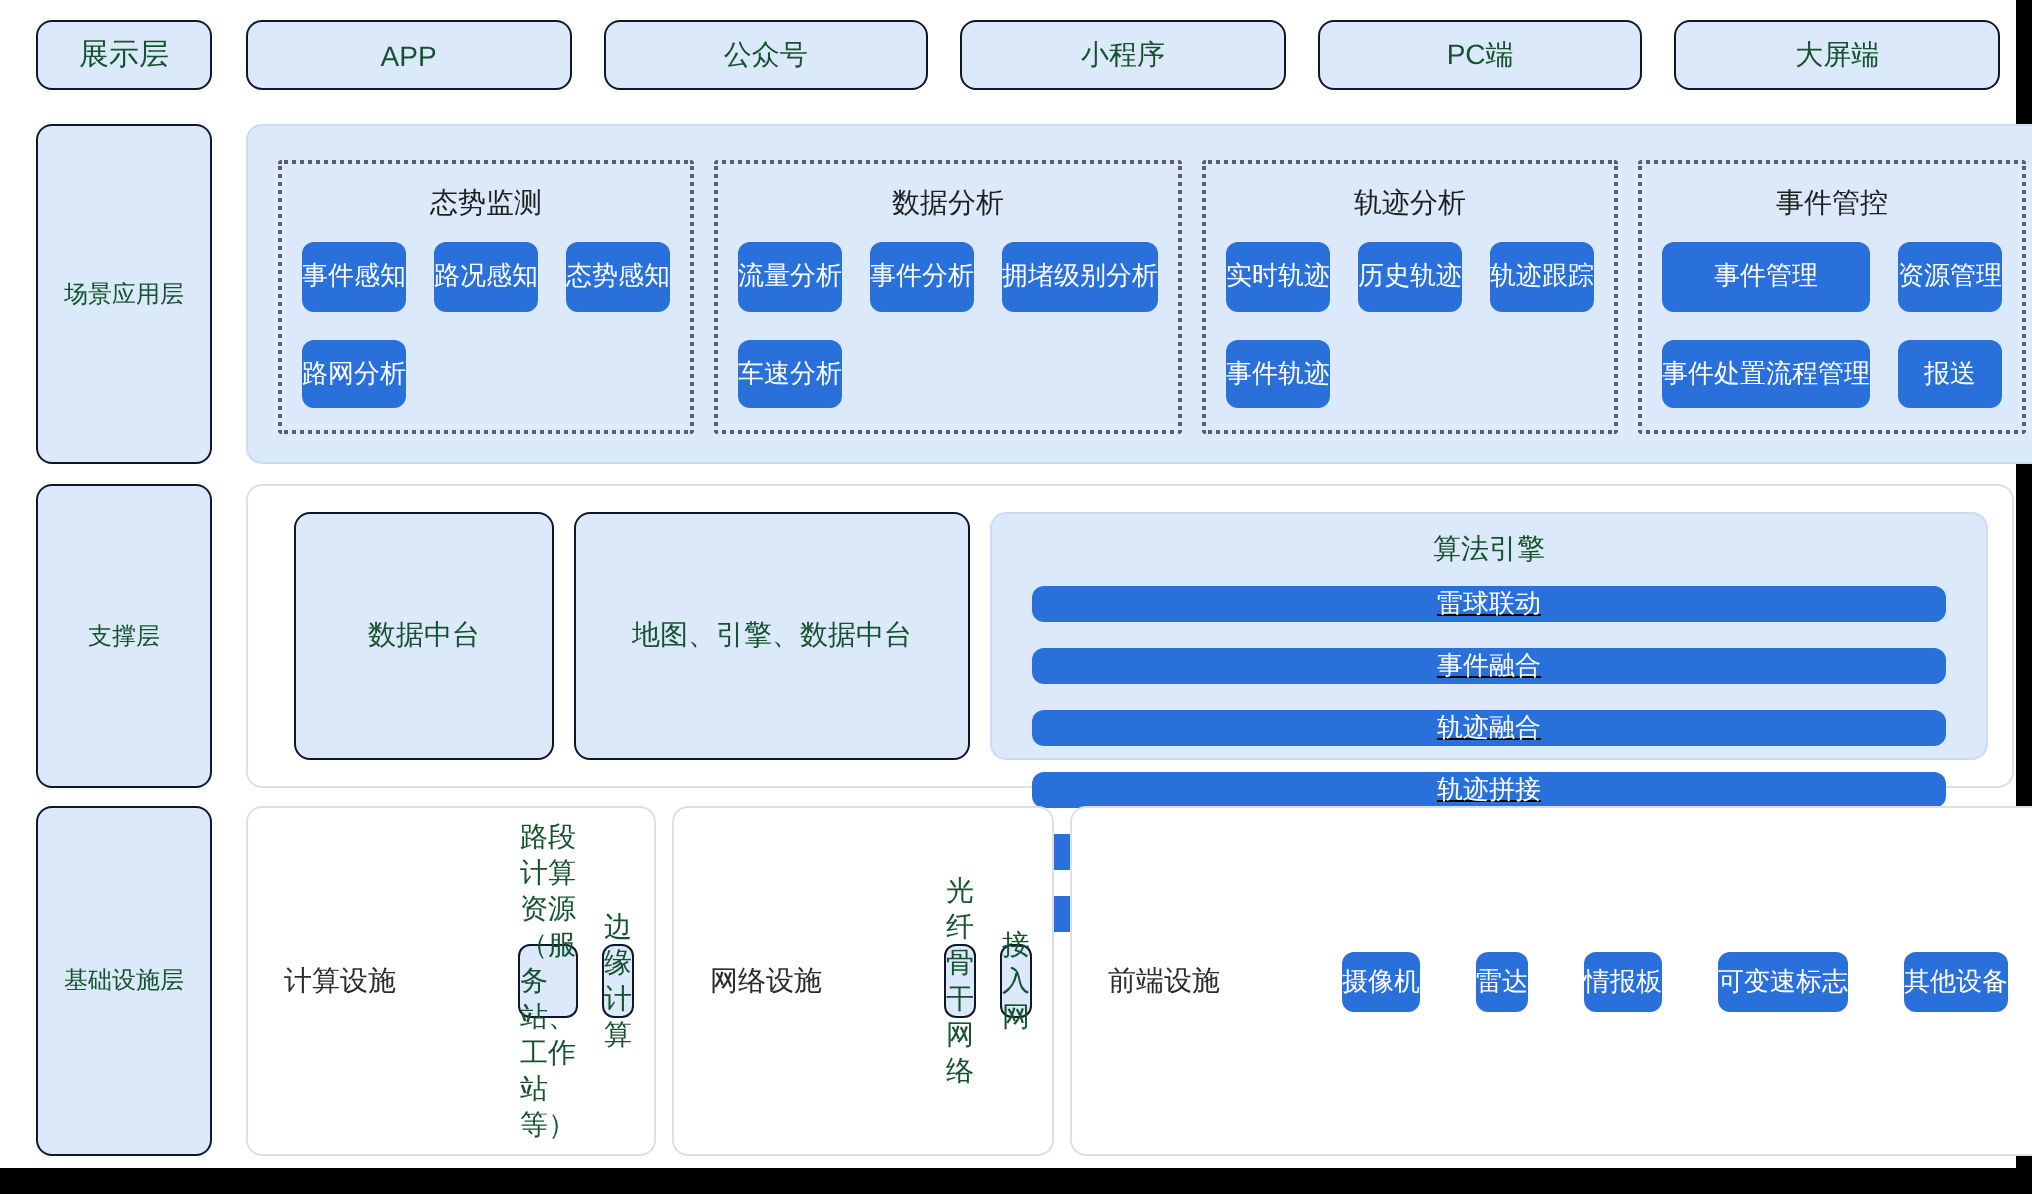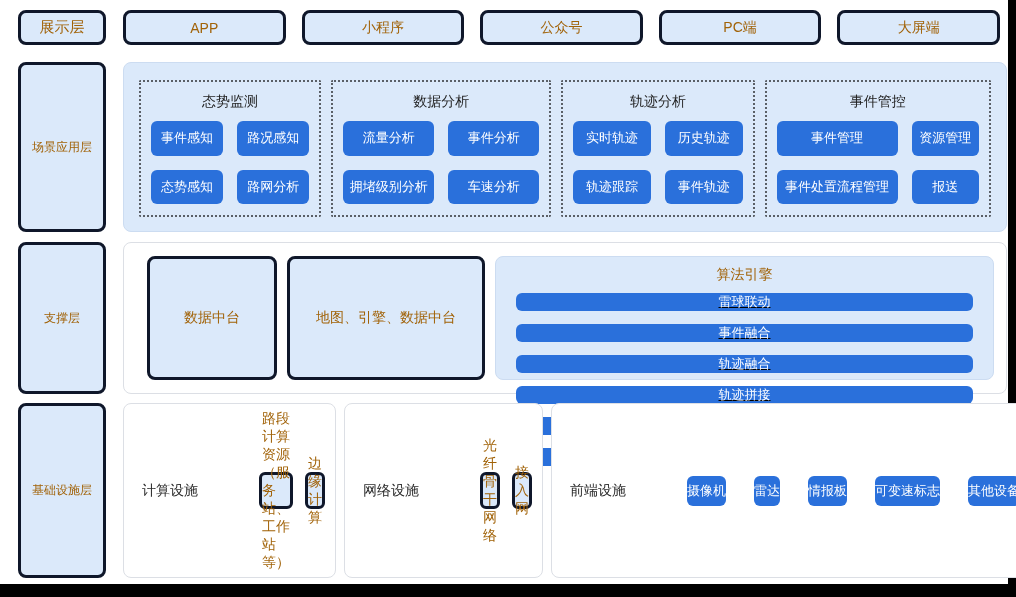--- a/index.html
+++ b/index.html
@@ -10,23 +10,23 @@
   }
   .frame{position:relative;width:1016px;height:597px;background:#000;}
   .content{
     position:absolute;top:0;left:0;width:1008px;height:584px;
     background:#fff;box-sizing:border-box;
     padding:10px 0 0 18px;
     display:flex;flex-direction:column;
   }
   
   .lightbox{
-    background:#dbe9fa;border:3px solid #0f172a;border-radius:8px;
+    background:#dbe9fa;border:1px solid #0f172a;border-radius:8px;
     display:flex;align-items:center;justify-content:center;
-    color:#a16207;box-sizing:border-box;
+    color:#14532d;box-sizing:border-box;
   }
   .btn{
     background:#2a70db;color:#fff;border-radius:6px;
     display:flex;align-items:center;justify-content:center;
     font-size:13px;box-sizing:border-box;white-space:nowrap;
   }
   .row{display:flex;gap:17px;margin-right:1px;}
 
   
   .top-row{height:35px;margin-bottom:17px;}
@@ -43,36 +43,36 @@
   }
   .dotted-group{
     border:2px dotted #5a5f66;border-radius:2px;box-sizing:border-box;
     padding:7px 10px 11px;display:flex;flex-direction:column;
   }
   .g1{flex:1;} .g2{flex:1.07;} .g3{flex:1.24;} .g4{flex:1.28;}
   .group-title{
     text-align:center;font-size:14px;color:#1f1f1f;
     margin:4px 0 10px;flex:0 0 auto;
   }
-  .group-grid{flex:1;display:grid;grid-template-columns:1fr 1fr;gap:14px 14px;}
+  .group-grid{flex:1;display:grid;grid-template-columns:1fr 1fr 1fr;gap:14px 14px;}
   .g4 .group-grid{grid-template-columns:1.8fr 1fr;}
 
   
   .support-row{height:152px;margin-bottom:9px;}
   .support-body{
     flex:1;background:#fff;border:1px solid #dcdfe5;border-radius:8px;
     box-sizing:border-box;padding:13px 12px 13px 23px;display:flex;gap:10px;
   }
   .support-box1{flex:0 0 130px;font-size:14px;}
   .support-box2{flex:0 0 198px;font-size:14px;}
   .algo-box{
     flex:1;background:#dbe9fa;border:1px solid #ccdcf1;border-radius:8px;
     box-sizing:border-box;padding:6px 20px 13px;display:flex;flex-direction:column;
   }
-  .algo-title{text-align:center;font-size:14px;color:#a16207;margin:3px 0 9px;}
+  .algo-title{text-align:center;font-size:14px;color:#14532d;margin:3px 0 9px;}
   .algo-grid{flex:1;display:grid;grid-template-columns:1fr;gap:13px 15px;text-decoration:underline;}
 
   
   .infra-row{height:175px;}
   .infra-body{flex:1;display:flex;flex-direction:row;gap:8px;}
   .infra-panel{
     background:#fff;border:1px solid #dcdfe5;border-radius:8px;
     box-sizing:border-box;flex:1;display:flex;align-items:center;
     padding:0 10px 0 18px;
   }
@@ -86,22 +86,22 @@
 </head>
 <body>
 
 <div class="frame">
   <div class="content">
 
     <div class="row top-row">
       <div class="lightbox layer-chip">展示层</div>
       <div class="top-channels">
         <div class="lightbox">APP</div>
+        <div class="lightbox">公众号</div>
         <div class="lightbox">小程序</div>
-        <div class="lightbox">公众号</div>
         <div class="lightbox">PC端</div>
         <div class="lightbox">大屏端</div>
       </div>
     </div>
 
     <div class="row app-row">
       <div class="lightbox layer-label">场景应用层</div>
       <div class="app-body">
 
         <div class="dotted-group g1">

